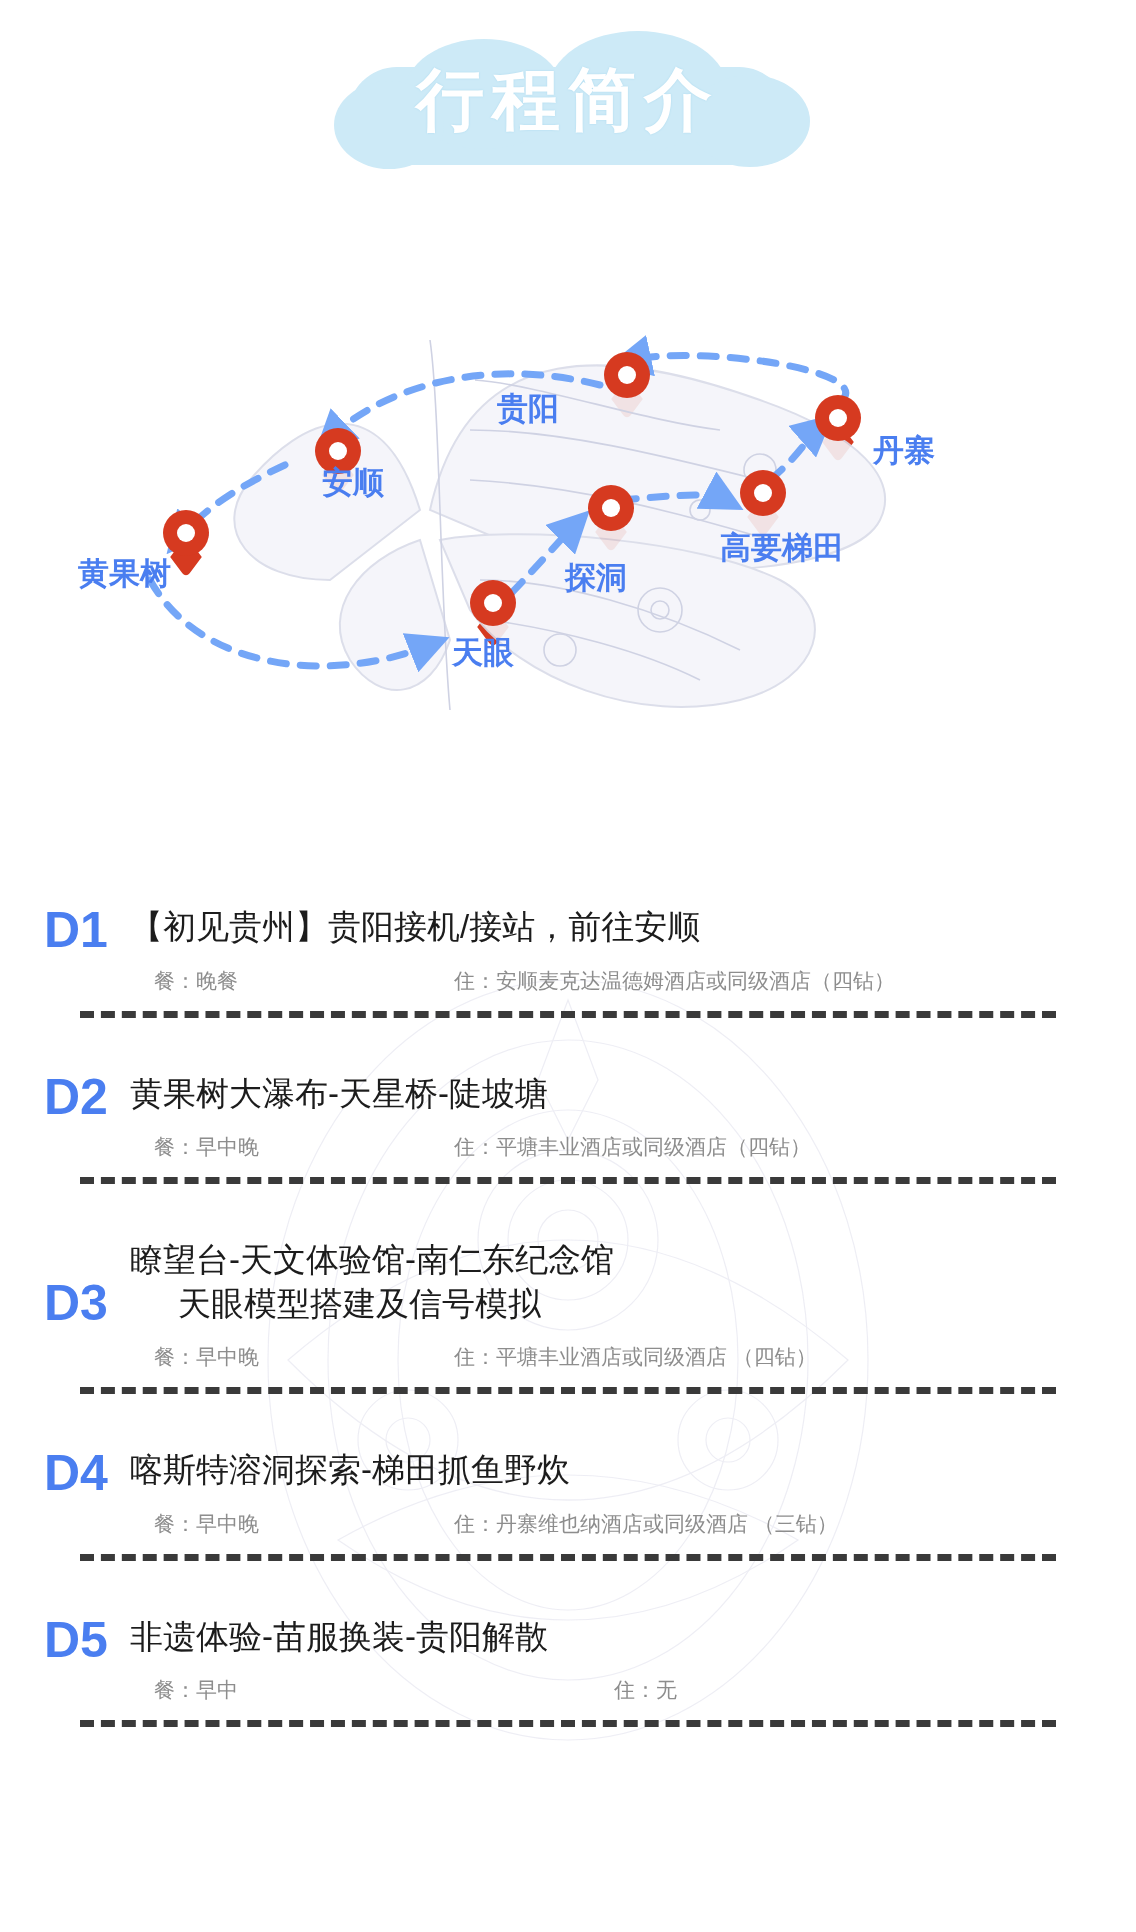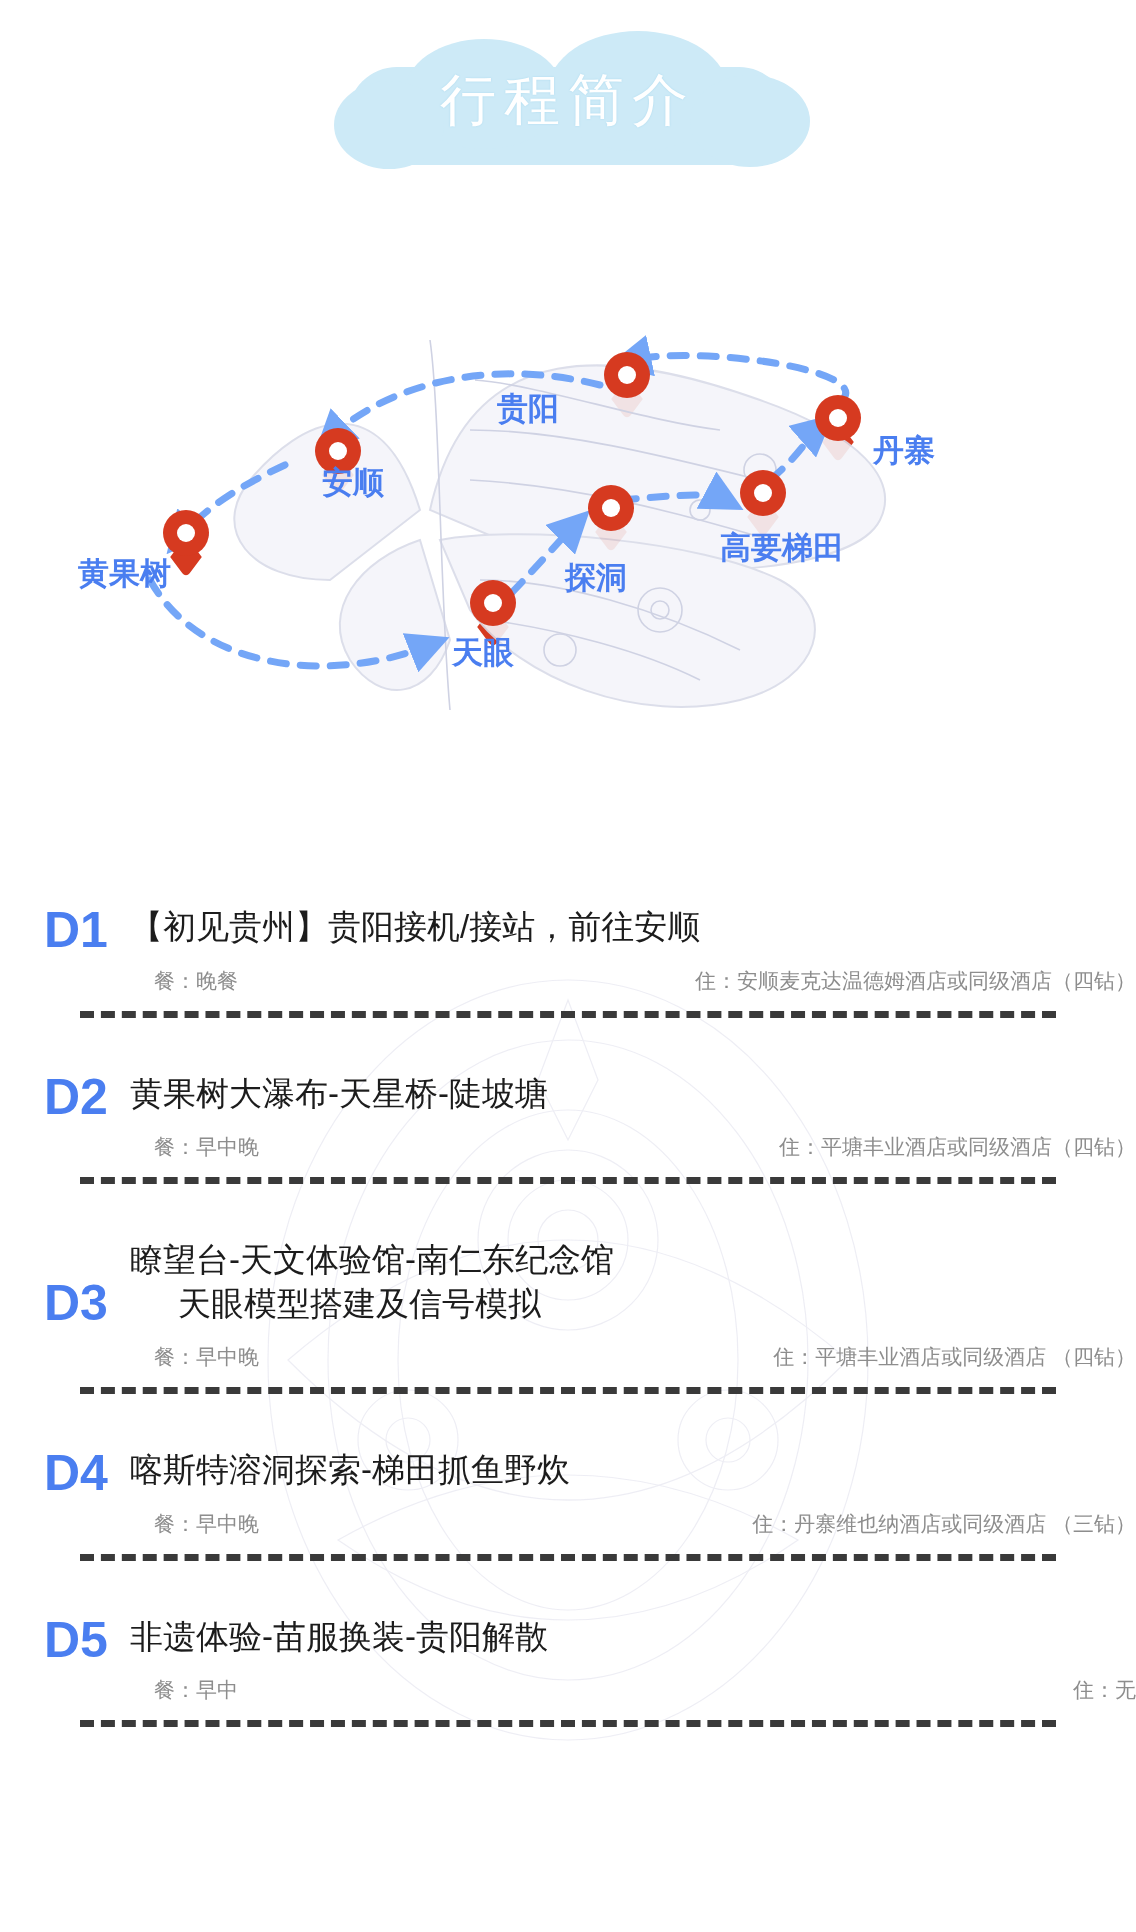--- a/index.html
+++ b/index.html
@@ -43,22 +43,22 @@
   .c5 { left: 382px; top: 44px;  width: 120px; height: 92px; }
   .title-text {
     position: absolute;
     left: 0;
     top: 0;
     width: 520px;
     height: 140px;
     display: flex;
     align-items: center;
     justify-content: center;
-    font-size: 56px;
-    font-weight: normal;
+    font-size: 68px;
+    font-weight: bold;
     letter-spacing: 8px;
     color: #ffffff;
     text-shadow: 0 0 2px #a8d8ee;
     font-family: "Liberation Sans", sans-serif;
   }
 
   
   .map-area {
     position: absolute;
     top: 180px;
@@ -132,39 +132,40 @@
     padding-left: 44px;
     box-sizing: border-box;
     color: #4a7ef0;
     font-size: 50px;
     font-weight: bold;
     line-height: 1;
     font-family: "Liberation Sans", sans-serif;
   }
   .day-main {
     flex: 1 1 auto;
+    padding-right: 80px;
   }
   .day-title {
     color: #1c1c1c;
     font-size: 33px;
     line-height: 1.32;
     font-weight: normal;
     font-family: "Liberation Sans", sans-serif;
     white-space: nowrap;
   }
   .day-title.indent { padding-left: 48px; }
   .day-meta {
     display: flex;
     margin-top: 18px;
     color: #8d8d8d;
     font-size: 21px;
     font-family: "Liberation Sans", sans-serif;
   }
   .meal { flex: 0 0 300px; padding-left: 24px; }
-  .stay { flex: 1 1 auto; text-align: right; }
+  .stay { flex: 1 1 auto; }
   .dash-sep {
     margin: 16px auto 0 auto;
     width: 976px;
     height: 0;
     border-top: 7px dashed #3a3a3a;
   }
   .spacer { height: 54px; }
 
   
   .bg-pattern {

